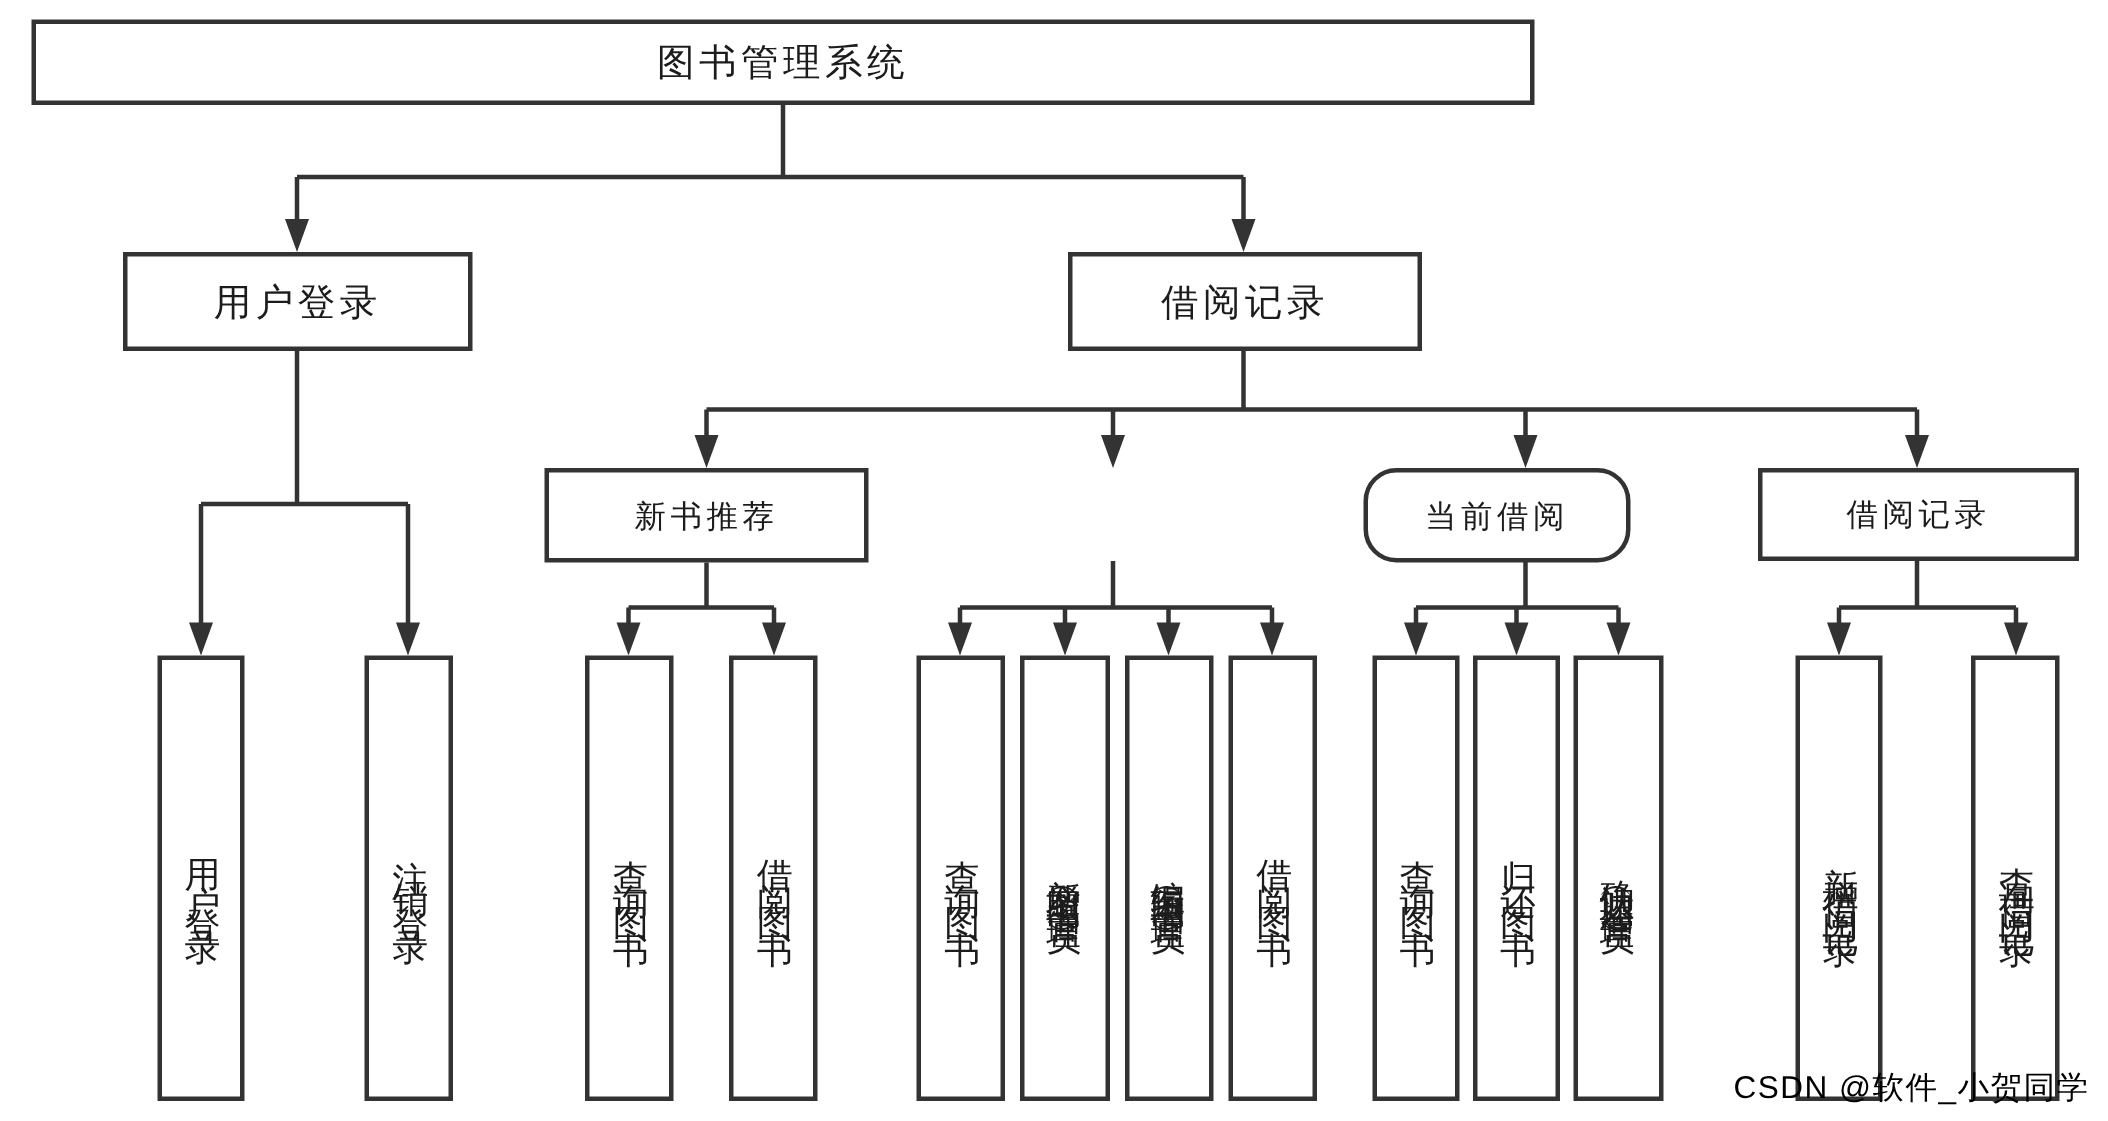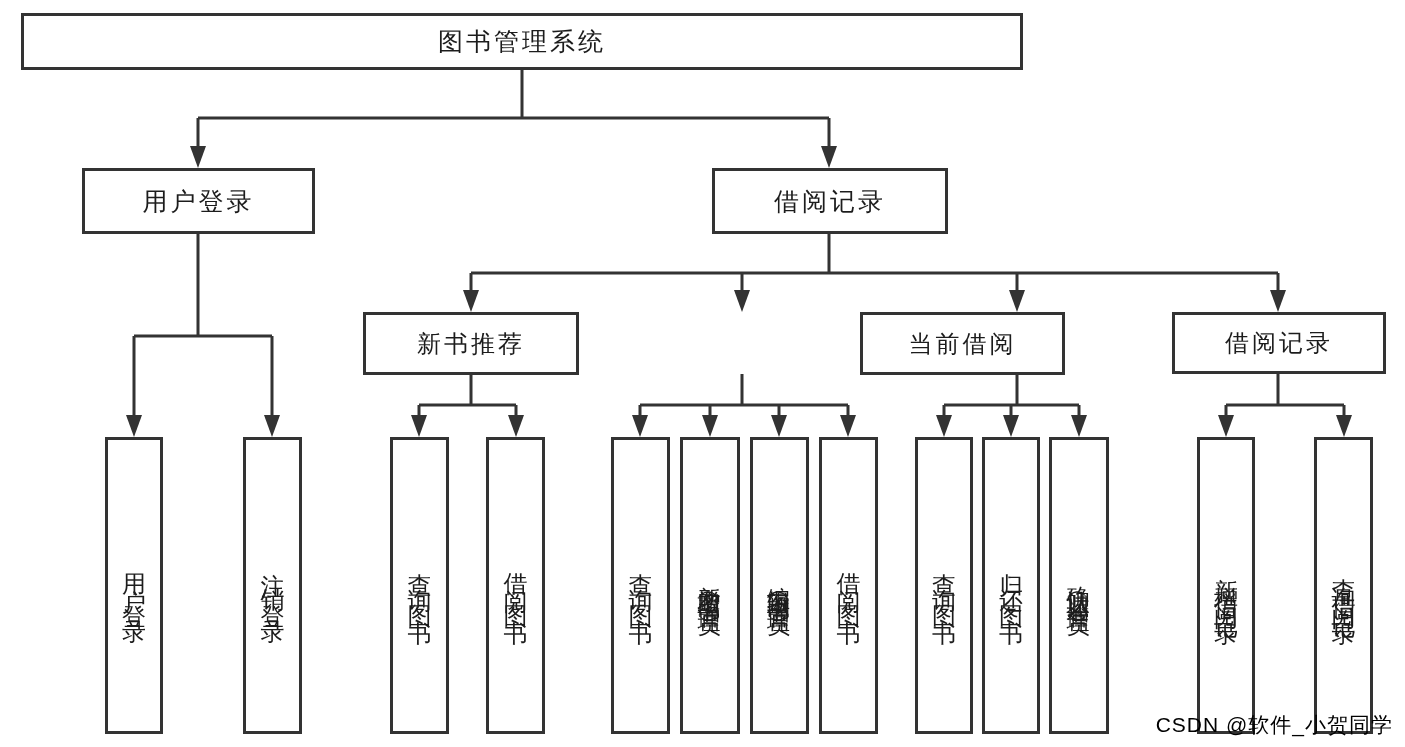--- a/index.html
+++ b/index.html
@@ -11,21 +11,21 @@
     overflow:hidden;
   }
   #connectors{position:absolute;left:0;top:0;pointer-events:none;}
   .box{
     position:absolute;box-sizing:border-box;
     border:3px solid #333333;background:#ffffff;
     display:flex;align-items:center;justify-content:center;
     color:#1c1c1c;
   }
   .hbox{font-size:25px;letter-spacing:3px;font-weight:400;}
-  .l3{font-size:24px;}
+  .l3{font-size:21px;}
   .vbox{
     writing-mode:vertical-rl;text-orientation:mixed;
     font-size:24px;
   }
   .vs4{letter-spacing:16px;}
   .vs6{letter-spacing:9px;}
   .vs9{letter-spacing:4px;font-size:23px;}
   #watermark{
     position:absolute;right:12px;top:711px;
     font-size:21px;color:#000000;letter-spacing:1px;
@@ -71,21 +71,21 @@
     <polygon points="1226,437 1218,415 1234,415" fill="#333333"></polygon>
     <polygon points="1344,437 1336,415 1352,415" fill="#333333"></polygon>
   </svg>
 
   <div class="box hbox" style="left:21px;top:13px;width:1002px;height:57px;">图书管理系统</div>
 
   <div class="box hbox" style="left:82px;top:168px;width:233px;height:66px;">用户登录</div>
   <div class="box hbox" style="left:712px;top:168px;width:236px;height:66px;">借阅记录</div>
 
   <div class="box hbox l3" style="left:363px;top:312px;width:216px;height:63px;">新书推荐</div>
-  <div class="box hbox l3" style="left:860px;top:312px;width:205px;height:63px;">当前借阅</div>
+  <div class="box hbox l3" style="left:909px;top:312px;width:178px;height:63px;border-radius:22px;">当前借阅</div>
   <div class="box hbox l3" style="left:1172px;top:312px;width:214px;height:62px;">借阅记录</div>
 
   <div class="box vbox vs4" style="left:105px;top:437px;width:58px;height:297px;">用户登录</div>
   <div class="box vbox vs4" style="left:243px;top:437px;width:59px;height:297px;">注销登录</div>
 
   <div class="box vbox vs4" style="left:390px;top:437px;width:59px;height:297px;">查询图书</div>
   <div class="box vbox vs4" style="left:486px;top:437px;width:59px;height:297px;">借阅图书</div>
 
   <div class="box vbox vs4" style="left:611px;top:437px;width:59px;height:297px;">查询图书</div>
   <div class="box vbox vs9" style="left:680px;top:437px;width:60px;height:297px;">新增图书（管理员）</div>

